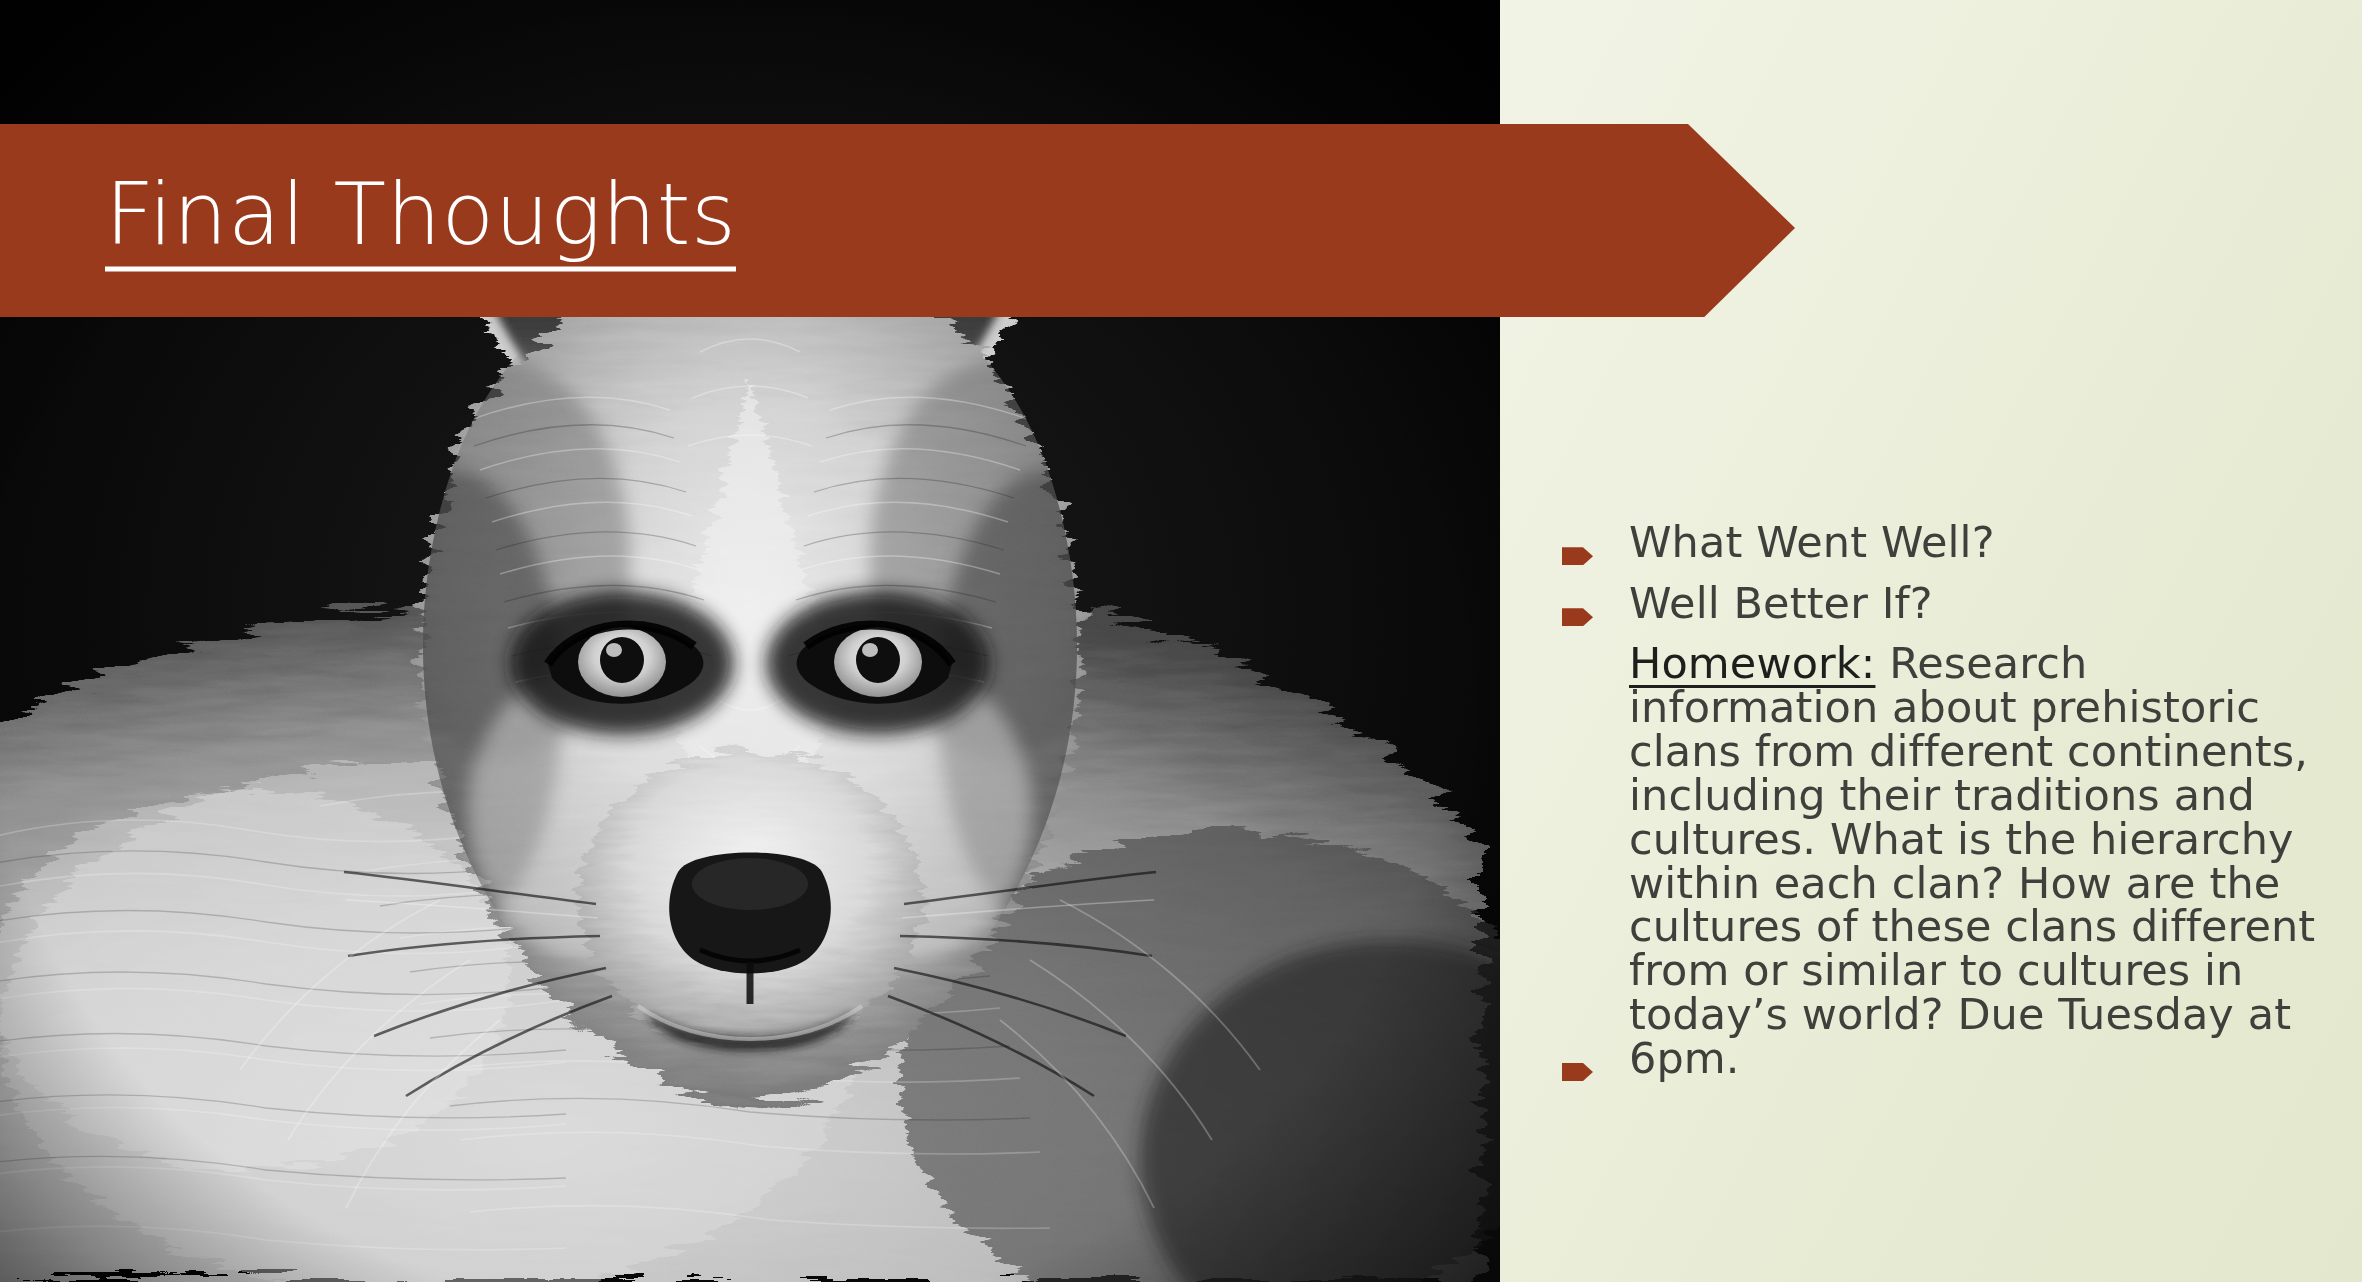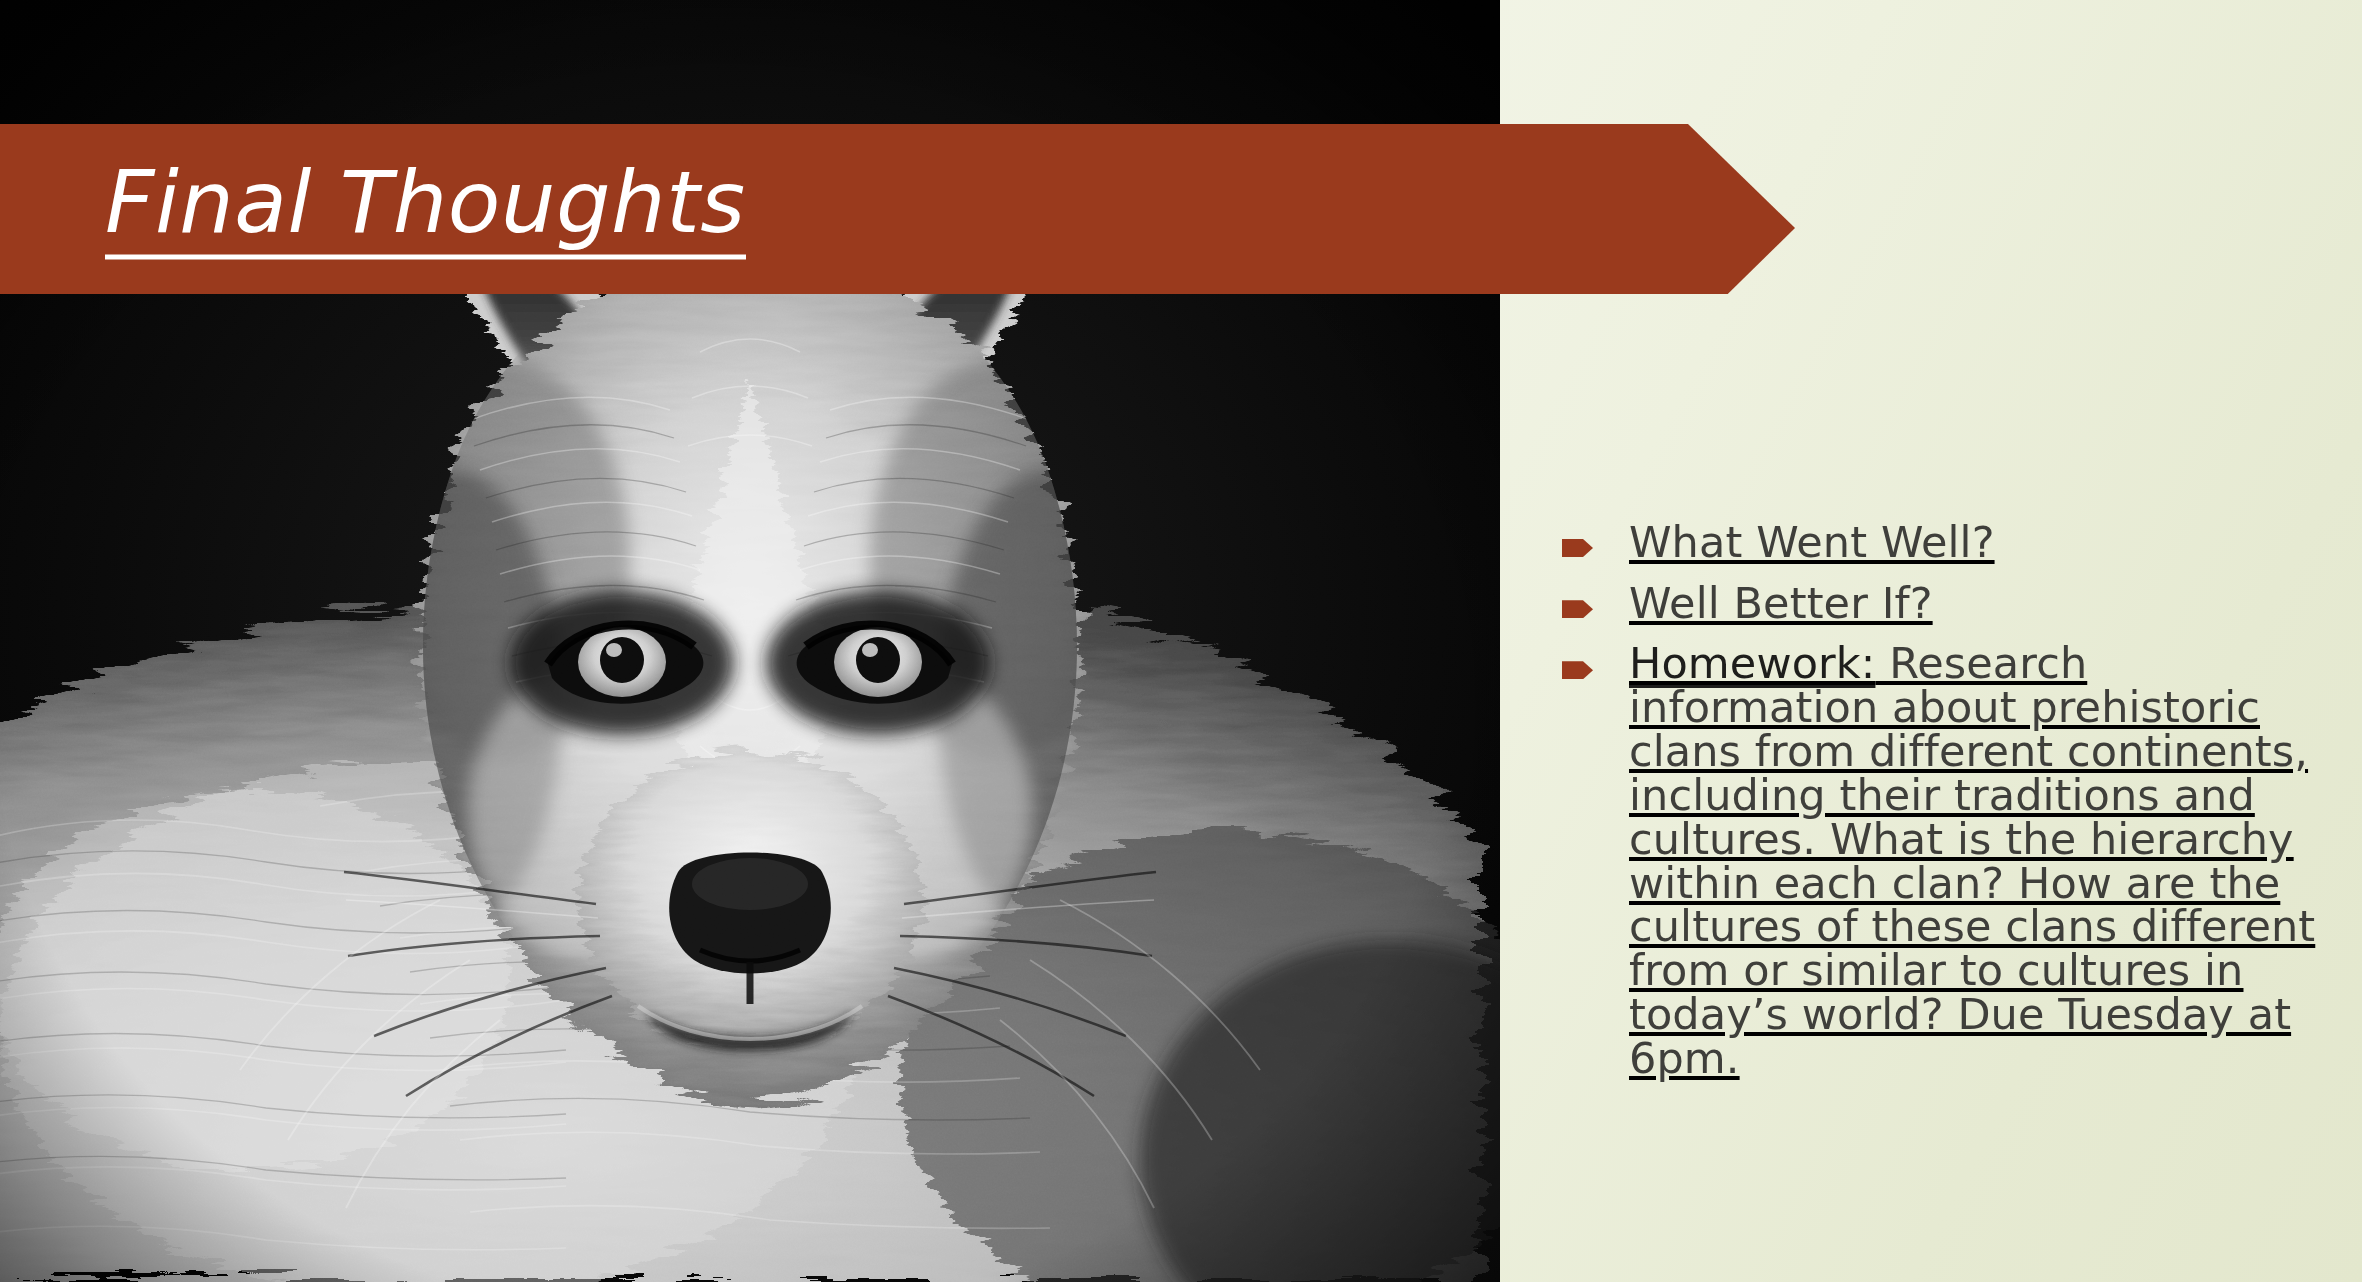--- a/index.html
+++ b/index.html
@@ -32,23 +32,22 @@
     width: 1500px;
     height: 1282px;
   }
 
   
   .title-banner {
     position: absolute;
     left: 0;
     top: 124px;
     width: 1795px;
-    height: 170px;
+    height: 193px;
     z-index: 5;
-    font-style: italic;
   }
   .title-banner .banner-shape {
     position: absolute;
     inset: 0;
     background: #9a3a1d;
     -webkit-clip-path: polygon(0 0, 1688px 0, 1795px 104px, 1688px 209px, 0 209px);
     clip-path: polygon(0 0, 1688px 0, 1795px 104px, 1688px 209px, 0 209px);
   }
   .title-text {
     position: absolute;
@@ -68,23 +67,22 @@
   
   .content-panel {
     position: absolute;
     left: 1562px;
     top: 520px;
     width: 760px;
     z-index: 4;
   }
   .bullet-row {
     display: flex;
-    align-items: flex-start;
+    align-items: flex-end;
     margin-bottom: 16px;
-    text-decoration: underline;
   }
   .bullet-row:last-child { margin-bottom: 8px; }
 
   .bullet-marker {
     flex: 0 0 auto;
     width: 31px;
     height: 18px;
     margin-top: 19px;
     margin-right: 36px;
     background: #9a3a1d;

